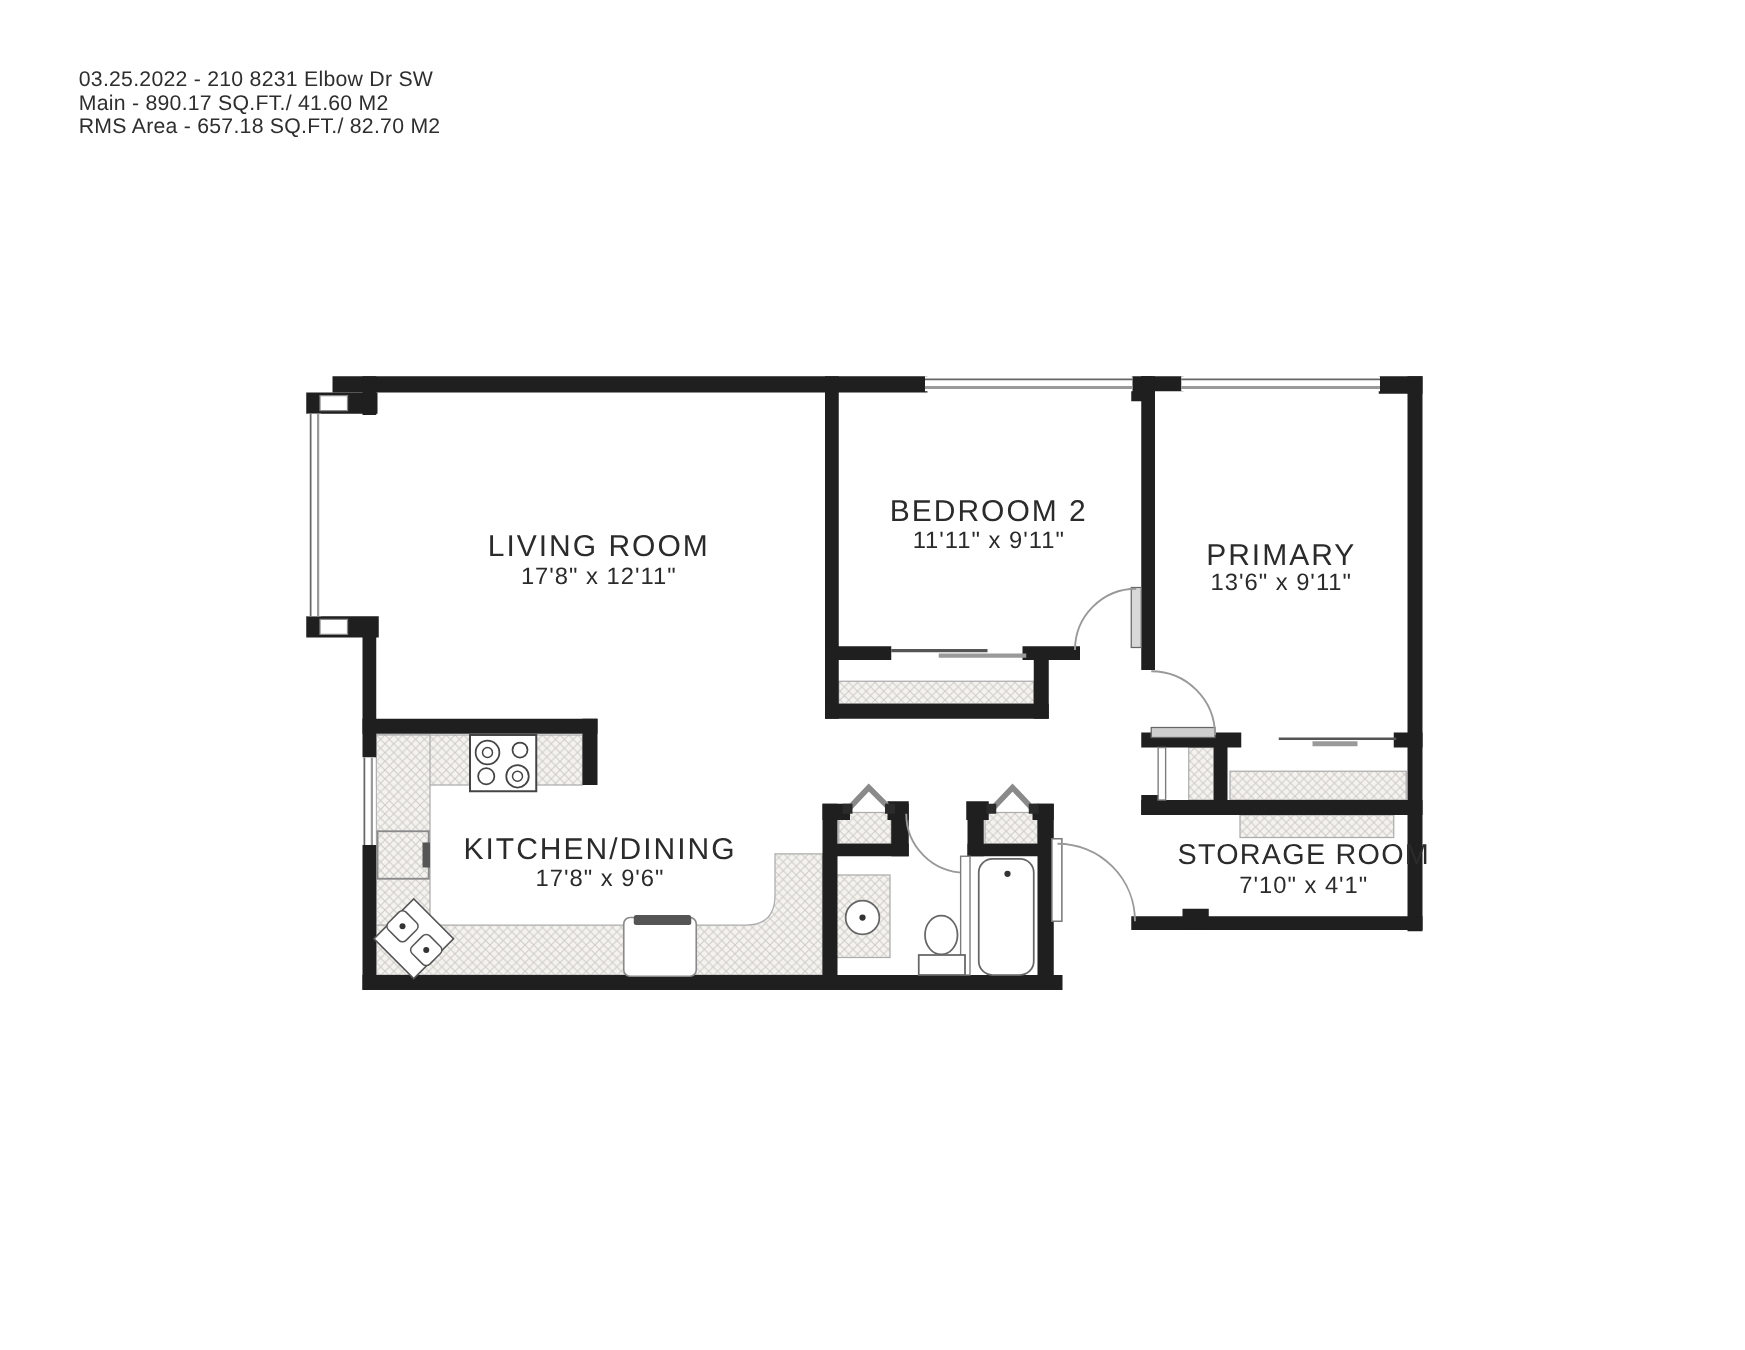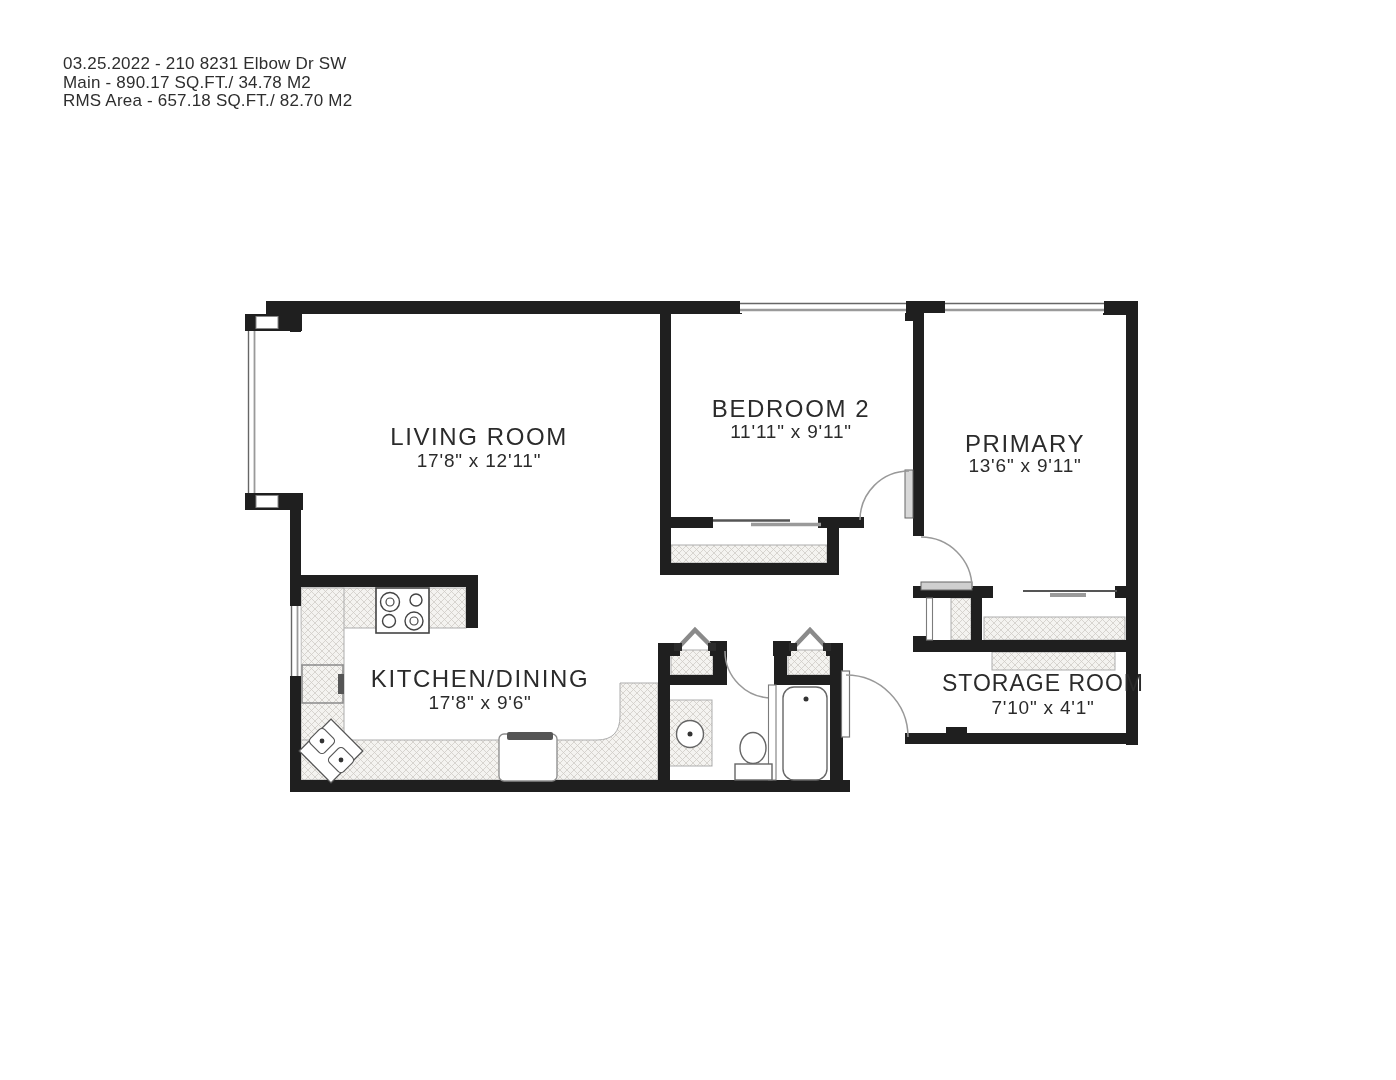--- a/index.html
+++ b/index.html
@@ -19,21 +19,21 @@
   .thinwall{fill:#ffffff;stroke:#7c7c7c;stroke-width:1.1;}
   .arc{fill:none;stroke:#999;stroke-width:1.5;}
 </style>
 </head>
 <body>
 
 <div class="page">
 
   <div class="header">
     <div>03.25.2022 - 210 8231 Elbow Dr SW</div>
-    <div>Main - 890.17 SQ.FT./ 34.78 M2</div>
+    <div>Main - 890.17 SQ.FT./ 41.60 M2</div>
     <div>RMS Area - 657.18 SQ.FT./ 82.70 M2</div>
   </div>
 
   <svg class="plan-svg" width="1396" height="1080" viewBox="0 0 1396 1080">
     <defs>
       <pattern id="xh" width="7" height="7" patternUnits="userSpaceOnUse">
         <rect width="7" height="7" fill="#f4f3f0"></rect>
         <path d="M0,0 L7,7 M7,0 L0,7" stroke="#cfccc6" stroke-width="0.8"></path>
       </pattern>
     </defs>

